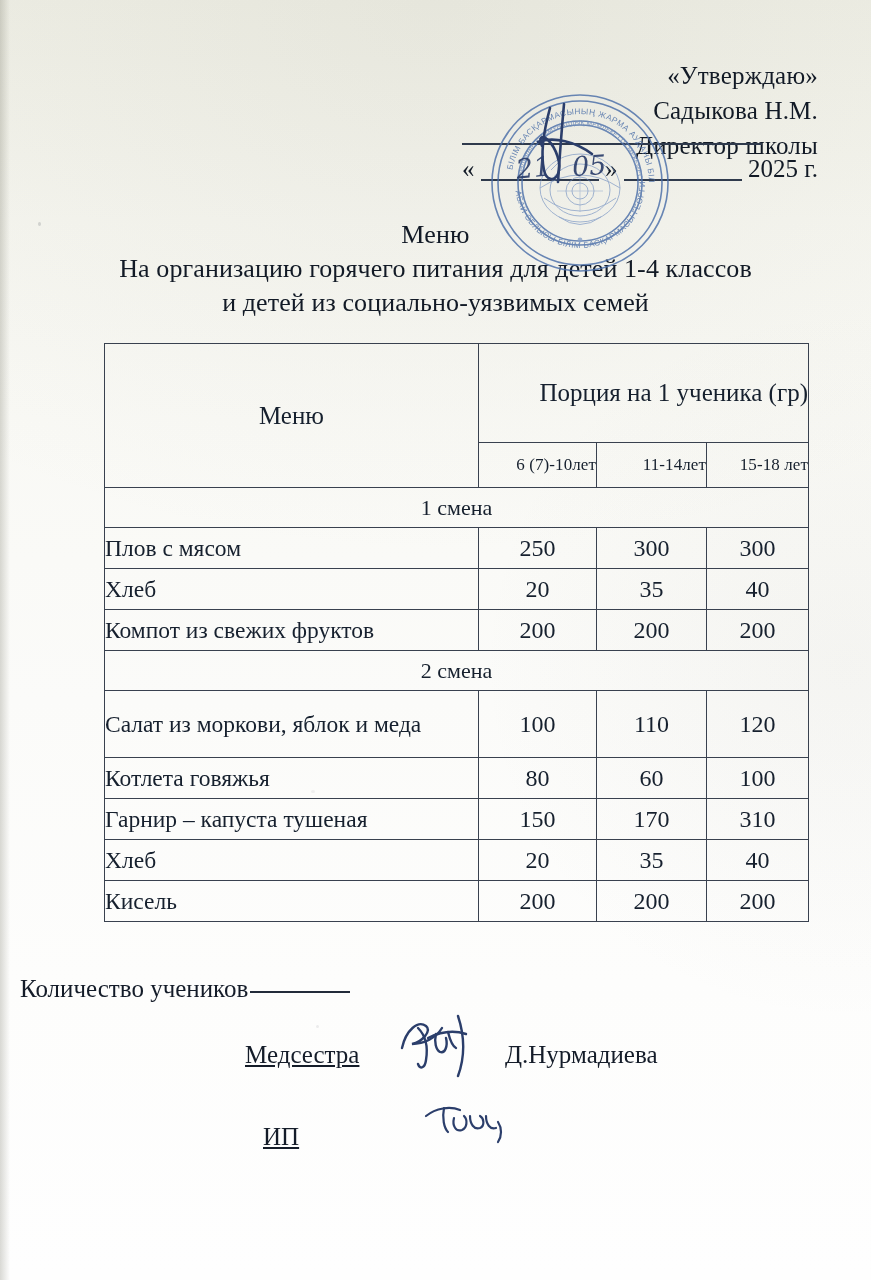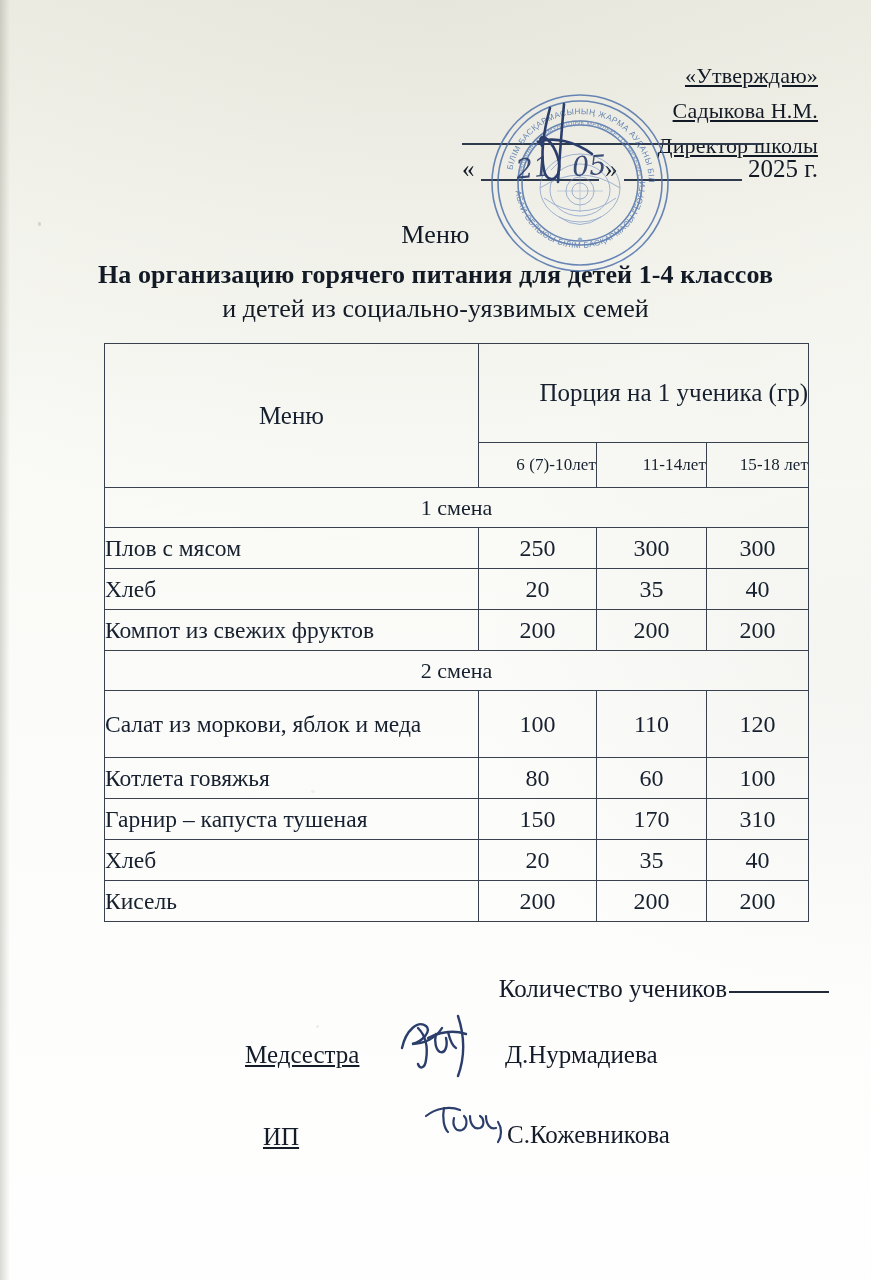--- a/index.html
+++ b/index.html
@@ -55,24 +55,23 @@
 
   .content { position: relative; z-index: 3; }
 
   
   .approval {
     position: absolute;
     top: 58px;
     left: 430px;
     width: 388px;
     text-align: right;
-    font-size: 22px;
+    font-size: 25px;
     line-height: 35px;
     letter-spacing: 0.2px;
-    text-decoration: underline;
   }
   .approval .ln { display: block; white-space: nowrap; }
   .date-row {
     position: absolute;
     top: 153px;
     left: 462px;
     width: 356px;
     font-size: 25px;
     line-height: 30px;
     display: flex;
@@ -135,23 +134,22 @@
     text-align: center;
   }
   .doc-title {
     font-size: 26px;
     line-height: 34px;
     letter-spacing: 0.2px;
   }
   .doc-sub1 {
     font-size: 26px;
     line-height: 34px;
-    margin-top: 6px;
+    margin-top: 0;
     letter-spacing: 0.1px;
-    font-weight: bold;
   }
   .doc-sub2 {
     font-size: 26px;
     line-height: 34px;
     letter-spacing: 0.1px;
   }
 
   
   .tbl-wrap {
     position: absolute;
@@ -221,22 +219,23 @@
     position: absolute;
     top: 975px;
     left: 0;
     width: 871px;
     font-size: 25px;
     color: #141c29;
   }
   .count-line {
     position: relative;
     width: 829px;
-    text-align: right;
+    text-align: left;
     white-space: nowrap;
+    padding-left: 20px;
   }
   .count-line .blank {
     display: inline-block;
     width: 100px;
     border-bottom: 2.4px solid #222b3a;
     vertical-align: 4px;
     margin-left: 2px;
   }
   .sign-row {
     position: relative;
@@ -433,21 +432,20 @@
         <span>Количество учеников</span><span class="blank"></span>
       </div>
 
       <div class="sign-row row-nurse">
         <span class="role">Медсестра</span>
         <span class="person">Д.Нурмадиева</span>
       </div>
 
       <div class="sign-row row-ip">
         <span class="role">ИП</span>
-        <span class="person">С.Кожевникова</span>
       </div>
     </div>
 
     <svg class="sig sig-nurse" viewBox="0 0 120 74">
       <g fill="none" stroke="#2b3e6b" stroke-width="2.4" stroke-linecap="round">
         <path d="M10,40 C14,22 26,12 34,18 C40,23 30,34 20,36 C32,36 44,30 50,20"></path>
         <path d="M26,20 C34,28 36,40 34,52 C33,60 28,62 26,56"></path>
         <path d="M44,26 C42,34 44,42 48,44 C53,46 56,38 54,30"></path>
         <path d="M56,24 C58,32 60,38 64,40"></path>
         <path d="M66,8 C72,26 74,46 66,68"></path>

